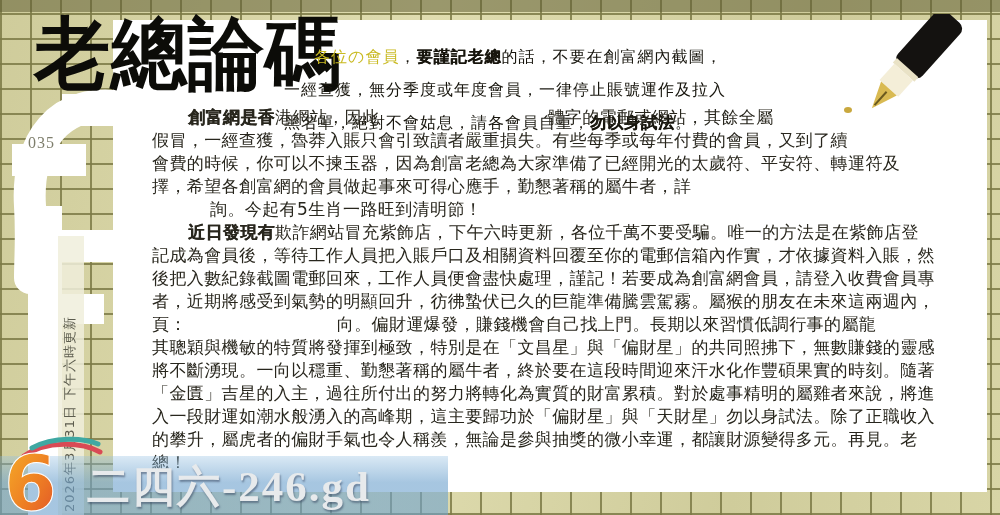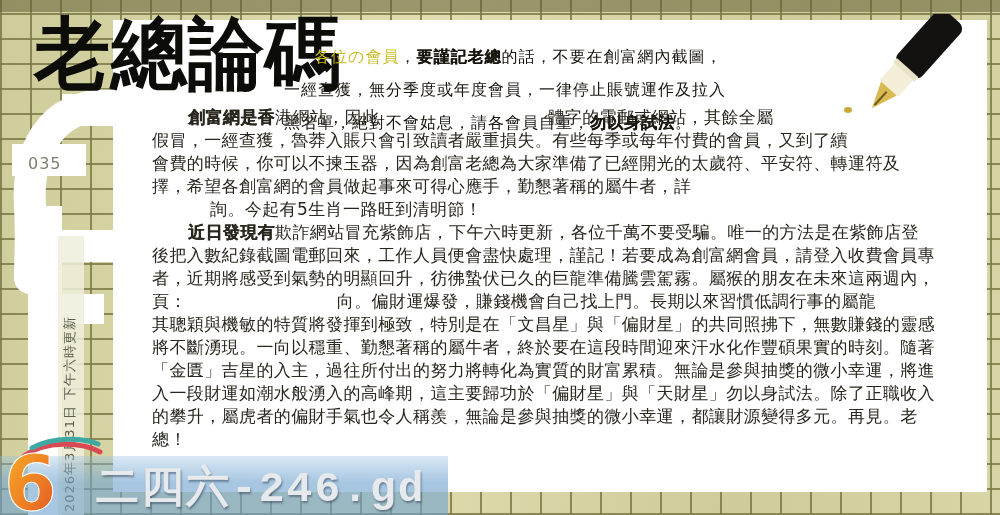--- a/index.html
+++ b/index.html
@@ -8,21 +8,21 @@
     font-family:"DejaVu Sans",sans-serif;
     background-color:#d6d3a4;
     background-image:
       repeating-linear-gradient(90deg, rgba(124,122,70,.85) 0 2px, rgba(0,0,0,0) 2px 30px),
       repeating-linear-gradient(0deg, rgba(124,122,70,.85) 0 2px, rgba(0,0,0,0) 2px 25px),
       linear-gradient(100deg,#cfcc9b 0%,#e0ddb0 40%,#cfcc9b 75%,#d8d5a6 100%);
   }
   .top-strip{position:absolute;left:0;top:0;width:1000px;height:12px;background:rgba(96,94,52,.55);}
   .panel{position:absolute;left:113px;top:20px;width:874px;height:472px;background:#ffffff;}
   .left-deco{position:absolute;left:0;top:88px;width:135px;height:427px;}
-  .page-number{position:absolute;left:28px;top:154px;font-size:16px;color:#7e7e6c;letter-spacing:1px;}
+  .page-number{position:absolute;left:28px;top:134px;font-size:16px;color:#7e7e6c;letter-spacing:1px;font-family:Liberation Serif, serif;}
   .date-strip{position:absolute;left:58px;top:236px;width:26px;height:279px;background:rgba(240,238,220,.85);}
   .vdate{
     position:absolute;left:61px;top:512px;transform:rotate(-90deg);transform-origin:0 0;
     font-size:13px;color:#5c5c4e;letter-spacing:1px;white-space:nowrap;
   }
   .title{
     position:absolute;left:34px;top:6px;
     font-family:"DejaVu Serif",serif;font-weight:900;
     font-size:76px;line-height:96px;color:#0c0c08;letter-spacing:1px;white-space:nowrap;
     transform:scaleY(1.04);
@@ -32,23 +32,23 @@
   .body-text{position:absolute;left:152px;top:106px;width:820px;color:#28261d;font-size:17px;}
   .body-text .tline{height:23px;line-height:23px;white-space:nowrap;letter-spacing:.4px;}
   .b{font-weight:bold;text-shadow:.5px 0 0 currentColor;}
   .gap{display:inline-block;height:1px;}
   .pen{position:absolute;left:838px;top:14px;width:130px;height:108px;}
   .wm-band{
     position:absolute;left:0;top:456px;width:448px;height:59px;
     background:linear-gradient(180deg,rgba(148,192,226,.35) 0%,rgba(112,163,206,.62) 45%,rgba(112,163,206,.62) 100%);
   }
   .wm-text{
-    position:absolute;left:96px;top:458px;font-size:43px;font-weight:bold;
+    position:absolute;left:87px;top:458px;font-size:43px;font-weight:bold;
     color:#e7eaec;letter-spacing:2px;text-shadow:1px 2px 2px rgba(55,70,95,.55);
-    font-family:Liberation Mono, monospace;white-space:nowrap;
+    font-family:Liberation Serif, serif;white-space:nowrap;
   }
   .logo6{position:absolute;left:0px;top:434px;width:115px;height:81px;}
 </style>
 </head>
 <body>
 
 <div class="stage">
 
   <div class="top-strip"></div>
 
@@ -87,26 +87,27 @@
       <div class="tline"><span>黑名單，絕對不會姑息，請各會員自重，</span><span class="b">勿以身試法</span><span>。</span></div>
     </div>
 
   <div class="body-text">
       <div class="tline" style="padding-left: 36px;"><span class="b">創富網是香</span><span>港網站，因此</span><span class="gap" style="width: 168px;"></span><span>體字的電郵或網站，其餘全屬</span></div>
       <div class="tline"><span>假冒，一經查獲，魯莽入賬只會引致讀者嚴重損失。有些每季或每年付費的會員，又到了續</span></div>
       <div class="tline"><span>會費的時候，你可以不揀玉器，因為創富老總為大家準備了已經開光的太歲符、平安符、轉運符及</span></div>
       <div class="tline"><span>擇，希望各創富網的會員做起事來可得心應手，勤懇著稱的屬牛者，詳</span></div>
       <div class="tline"><span class="gap" style="width: 58px;"></span><span>詢。今起有5生肖一路旺到清明節！</span></div>
       <div class="tline" style="padding-left: 36px;"><span class="b">近日發現有</span><span>欺詐網站冒充紫飾店，下午六時更新，各位千萬不要受騙。唯一的方法是在紫飾店登</span></div>
+      <div class="tline"><span>記成為會員後，等待工作人員把入賬戶口及相關資料回覆至你的電郵信箱內作實，才依據資料入賬，然</span></div>
       <div class="tline"><span>後把入數紀錄截圖電郵回來，工作人員便會盡快處理，謹記！若要成為創富網會員，請登入收費會員專</span></div>
       <div class="tline"><span>者，近期將感受到氣勢的明顯回升，彷彿蟄伏已久的巨龍準備騰雲駕霧。屬猴的朋友在未來這兩週內，</span></div>
       <div class="tline"><span>頁：</span><span class="gap" style="width: 150px;"></span><span>向。偏財運爆發，賺錢機會自己找上門。長期以來習慣低調行事的屬龍</span></div>
       <div class="tline"><span>其聰穎與機敏的特質將發揮到極致，特別是在「文昌星」與「偏財星」的共同照拂下，無數賺錢的靈感</span></div>
       <div class="tline"><span>將不斷湧現。一向以穩重、勤懇著稱的屬牛者，終於要在這段時間迎來汗水化作豐碩果實的時刻。隨著</span></div>
-      <div class="tline"><span>「金匱」吉星的入主，過往所付出的努力將轉化為實質的財富累積。無論是參與抽獎的微小幸運，將進</span></div>
+      <div class="tline"><span>「金匱」吉星的入主，過往所付出的努力將轉化為實質的財富累積。對於處事精明的屬雞者來說，將進</span></div>
       <div class="tline"><span>入一段財運如潮水般湧入的高峰期，這主要歸功於「偏財星」與「天財星」勿以身試法。除了正職收入</span></div>
       <div class="tline"><span>的攀升，屬虎者的偏財手氣也令人稱羨，無論是參與抽獎的微小幸運，都讓財源變得多元。再見。老</span></div>
       <div class="tline"><span>總！</span></div>
     </div>
 
   <div class="wm-band"></div>
   <svg class="logo6" viewBox="0 0 115 81">
     <defs>
       <linearGradient id="og" x1="0" y1="0" x2="1" y2="1">
         <stop offset="0" stop-color="#f6b32a"></stop>

